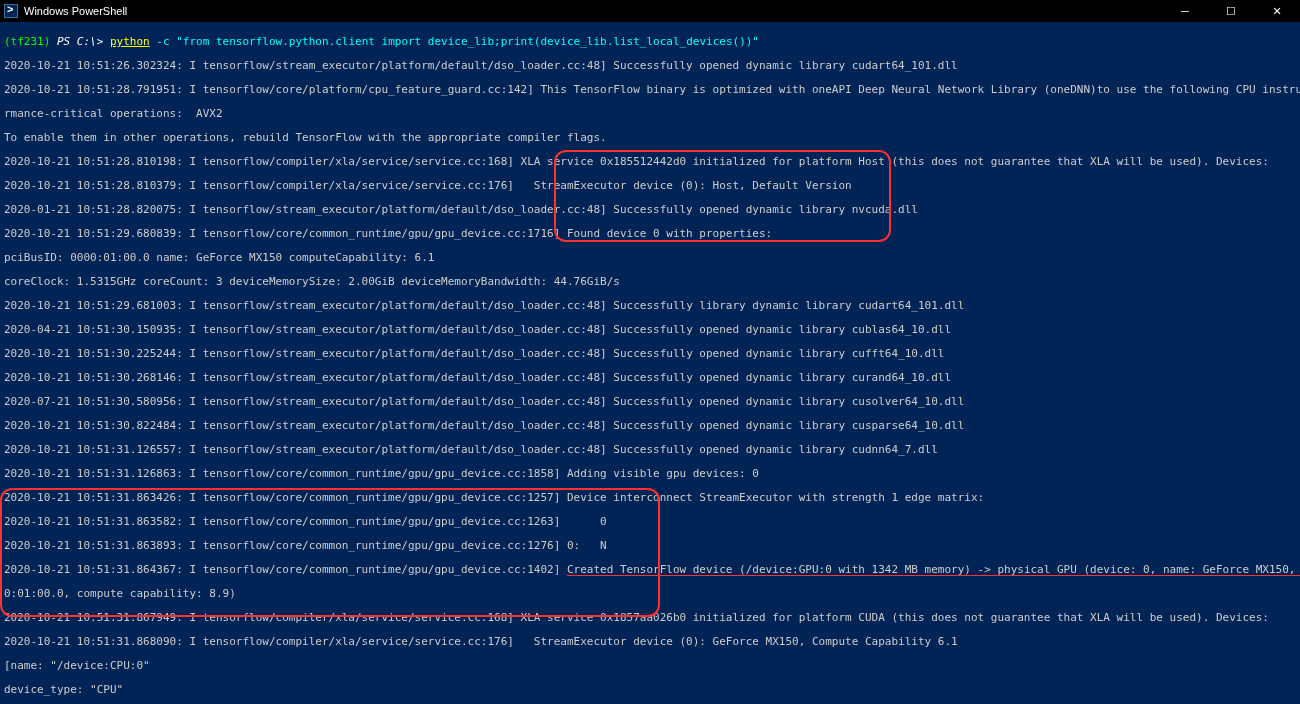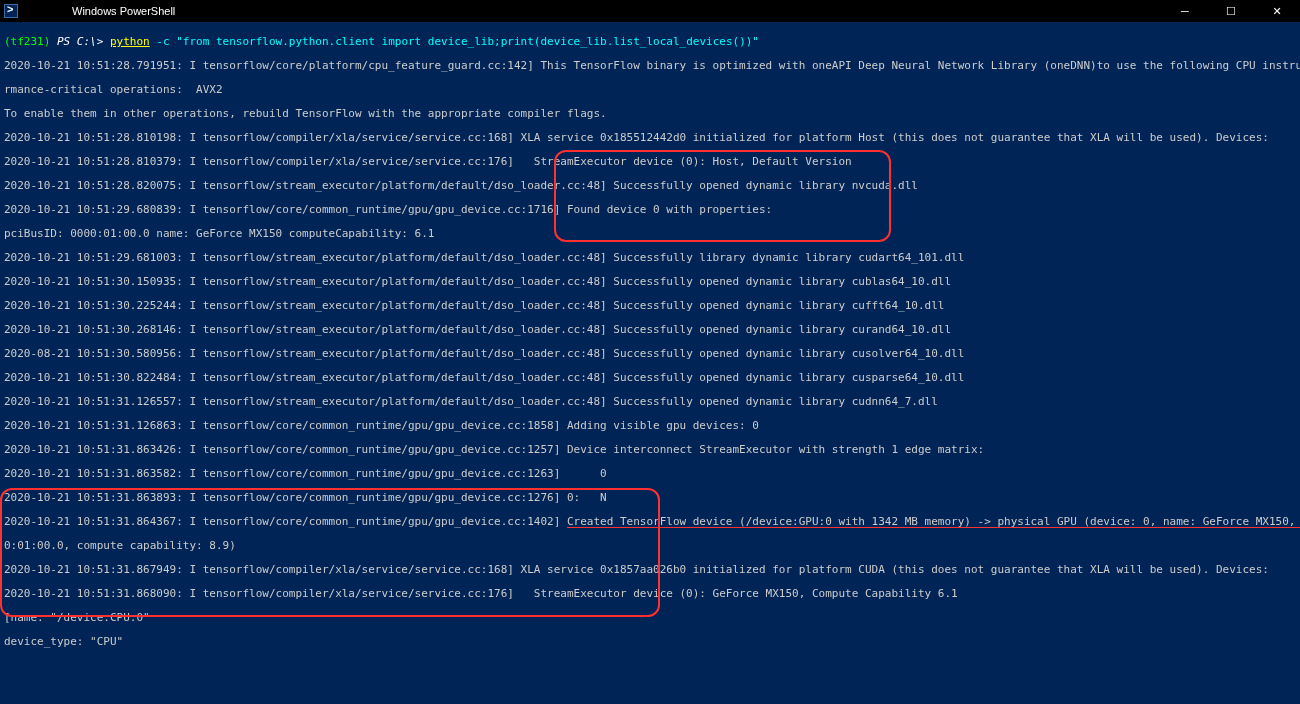--- a/index.html
+++ b/index.html
@@ -15,21 +15,20 @@
 }
 .titlebar {
   background: #000000;
   height: 22px;
   display: flex;
   align-items: center;
   padding-left: 4px;
   color: #ffffff;
   font-family: "Segoe UI", sans-serif;
   font-size: 11px;
-  gap: 48px;
 }
 .titlebar .ps-icon {
   width: 14px;
   height: 14px;
   background: #012456;
   margin-right: 6px;
   position: relative;
   border: 1px solid #3a6ea5;
 }
 .titlebar .ps-icon::after {
@@ -82,33 +81,35 @@
   <span>Windows PowerShell</span>
   <div class="titlebar-buttons">
     <div class="btn">─</div>
     <div class="btn">☐</div>
     <div class="btn close">✕</div>
   </div>
 </div>
 
 <div class="term">
 <div class="line"><span class="green">(tf231)</span><span class="white"> PS C:\&gt; </span><span class="yellow">python</span><span class="cyan"> -c "from tensorflow.python.client import device_lib;print(device_lib.list_local_devices())"</span></div>
+<div class="line">2020-10-21 10:51:26.302324: I tensorflow/stream_executor/platform/default/dso_loader.cc:48] Successfully opened dynamic library cudart64_101.dll</div>
 <div class="line">2020-10-21 10:51:28.791951: I tensorflow/core/platform/cpu_feature_guard.cc:142] This TensorFlow binary is optimized with oneAPI Deep Neural Network Library (oneDNN)to use the following CPU instructions in perfo</div>
 <div class="line">rmance-critical operations:  AVX2</div>
 <div class="line">To enable them in other operations, rebuild TensorFlow with the appropriate compiler flags.</div>
 <div class="line">2020-10-21 10:51:28.810198: I tensorflow/compiler/xla/service/service.cc:168] XLA service 0x185512442d0 initialized for platform Host (this does not guarantee that XLA will be used). Devices:</div>
 <div class="line">2020-10-21 10:51:28.810379: I tensorflow/compiler/xla/service/service.cc:176]   StreamExecutor device (0): Host, Default Version</div>
-<div class="line">2020-10-21 10:51:28.820075: I tensorflow/stream_executor/platform/default/dso_loader.cc:48] Successfully opened dynamic library nvcuda.dll</div>
+<div class="line">2020-01-21 10:51:28.820075: I tensorflow/stream_executor/platform/default/dso_loader.cc:48] Successfully opened dynamic library nvcuda.dll</div>
 <div class="line">2020-10-21 10:51:29.680839: I tensorflow/core/common_runtime/gpu/gpu_device.cc:1716] Found device 0 with properties:</div>
 <div class="line">pciBusID: 0000:01:00.0 name: GeForce MX150 computeCapability: 6.1</div>
+<div class="line">coreClock: 1.5315GHz coreCount: 3 deviceMemorySize: 2.00GiB deviceMemoryBandwidth: 44.76GiB/s</div>
 <div class="line"><span>2020-10-21 10:51:29.681003: I tensorflow/stream_executor/platform/default/dso_loader.cc:48]</span><span> Successfully library dynamic library cudart64_101.dll</span></div>
-<div class="line"><span>2020-10-21 10:51:30.150935: I tensorflow/stream_executor/platform/default/dso_loader.cc:48]</span><span> Successfully opened dynamic library cublas64_10.dll</span></div>
+<div class="line"><span>2020-04-21 10:51:30.150935: I tensorflow/stream_executor/platform/default/dso_loader.cc:48]</span><span> Successfully opened dynamic library cublas64_10.dll</span></div>
 <div class="line"><span>2020-10-21 10:51:30.225244: I tensorflow/stream_executor/platform/default/dso_loader.cc:48]</span><span> Successfully opened dynamic library cufft64_10.dll</span></div>
 <div class="line"><span>2020-10-21 10:51:30.268146: I tensorflow/stream_executor/platform/default/dso_loader.cc:48]</span><span> Successfully opened dynamic library curand64_10.dll</span></div>
-<div class="line"><span>2020-08-21 10:51:30.580956: I tensorflow/stream_executor/platform/default/dso_loader.cc:48]</span><span> Successfully opened dynamic library cusolver64_10.dll</span></div>
+<div class="line"><span>2020-07-21 10:51:30.580956: I tensorflow/stream_executor/platform/default/dso_loader.cc:48]</span><span> Successfully opened dynamic library cusolver64_10.dll</span></div>
 <div class="line"><span>2020-10-21 10:51:30.822484: I tensorflow/stream_executor/platform/default/dso_loader.cc:48]</span><span> Successfully opened dynamic library cusparse64_10.dll</span></div>
 <div class="line"><span>2020-10-21 10:51:31.126557: I tensorflow/stream_executor/platform/default/dso_loader.cc:48]</span><span> Successfully opened dynamic library cudnn64_7.dll</span></div>
 <div class="line">2020-10-21 10:51:31.126863: I tensorflow/core/common_runtime/gpu/gpu_device.cc:1858] Adding visible gpu devices: 0</div>
 <div class="line">2020-10-21 10:51:31.863426: I tensorflow/core/common_runtime/gpu/gpu_device.cc:1257] Device interconnect StreamExecutor with strength 1 edge matrix:</div>
 <div class="line">2020-10-21 10:51:31.863582: I tensorflow/core/common_runtime/gpu/gpu_device.cc:1263]      0</div>
 <div class="line">2020-10-21 10:51:31.863893: I tensorflow/core/common_runtime/gpu/gpu_device.cc:1276] 0:   N</div>
 <div class="line"><span>2020-10-21 10:51:31.864367: I tensorflow/core/common_runtime/gpu/gpu_device.cc:1402] </span><span class="underline-red">Created TensorFlow device (/device:GPU:0 with 1342 MB memory) -&gt; physical GPU (device: 0, name: GeForce MX150, pci bus id: 000</span></div>
 <div class="line">0:01:00.0, compute capability: 8.9)</div>
 <div class="line">2020-10-21 10:51:31.867949: I tensorflow/compiler/xla/service/service.cc:168] XLA service 0x1857aa026b0 initialized for platform CUDA (this does not guarantee that XLA will be used). Devices:</div>
 <div class="line">2020-10-21 10:51:31.868090: I tensorflow/compiler/xla/service/service.cc:176]   StreamExecutor device (0): GeForce MX150, Compute Capability 6.1</div>

